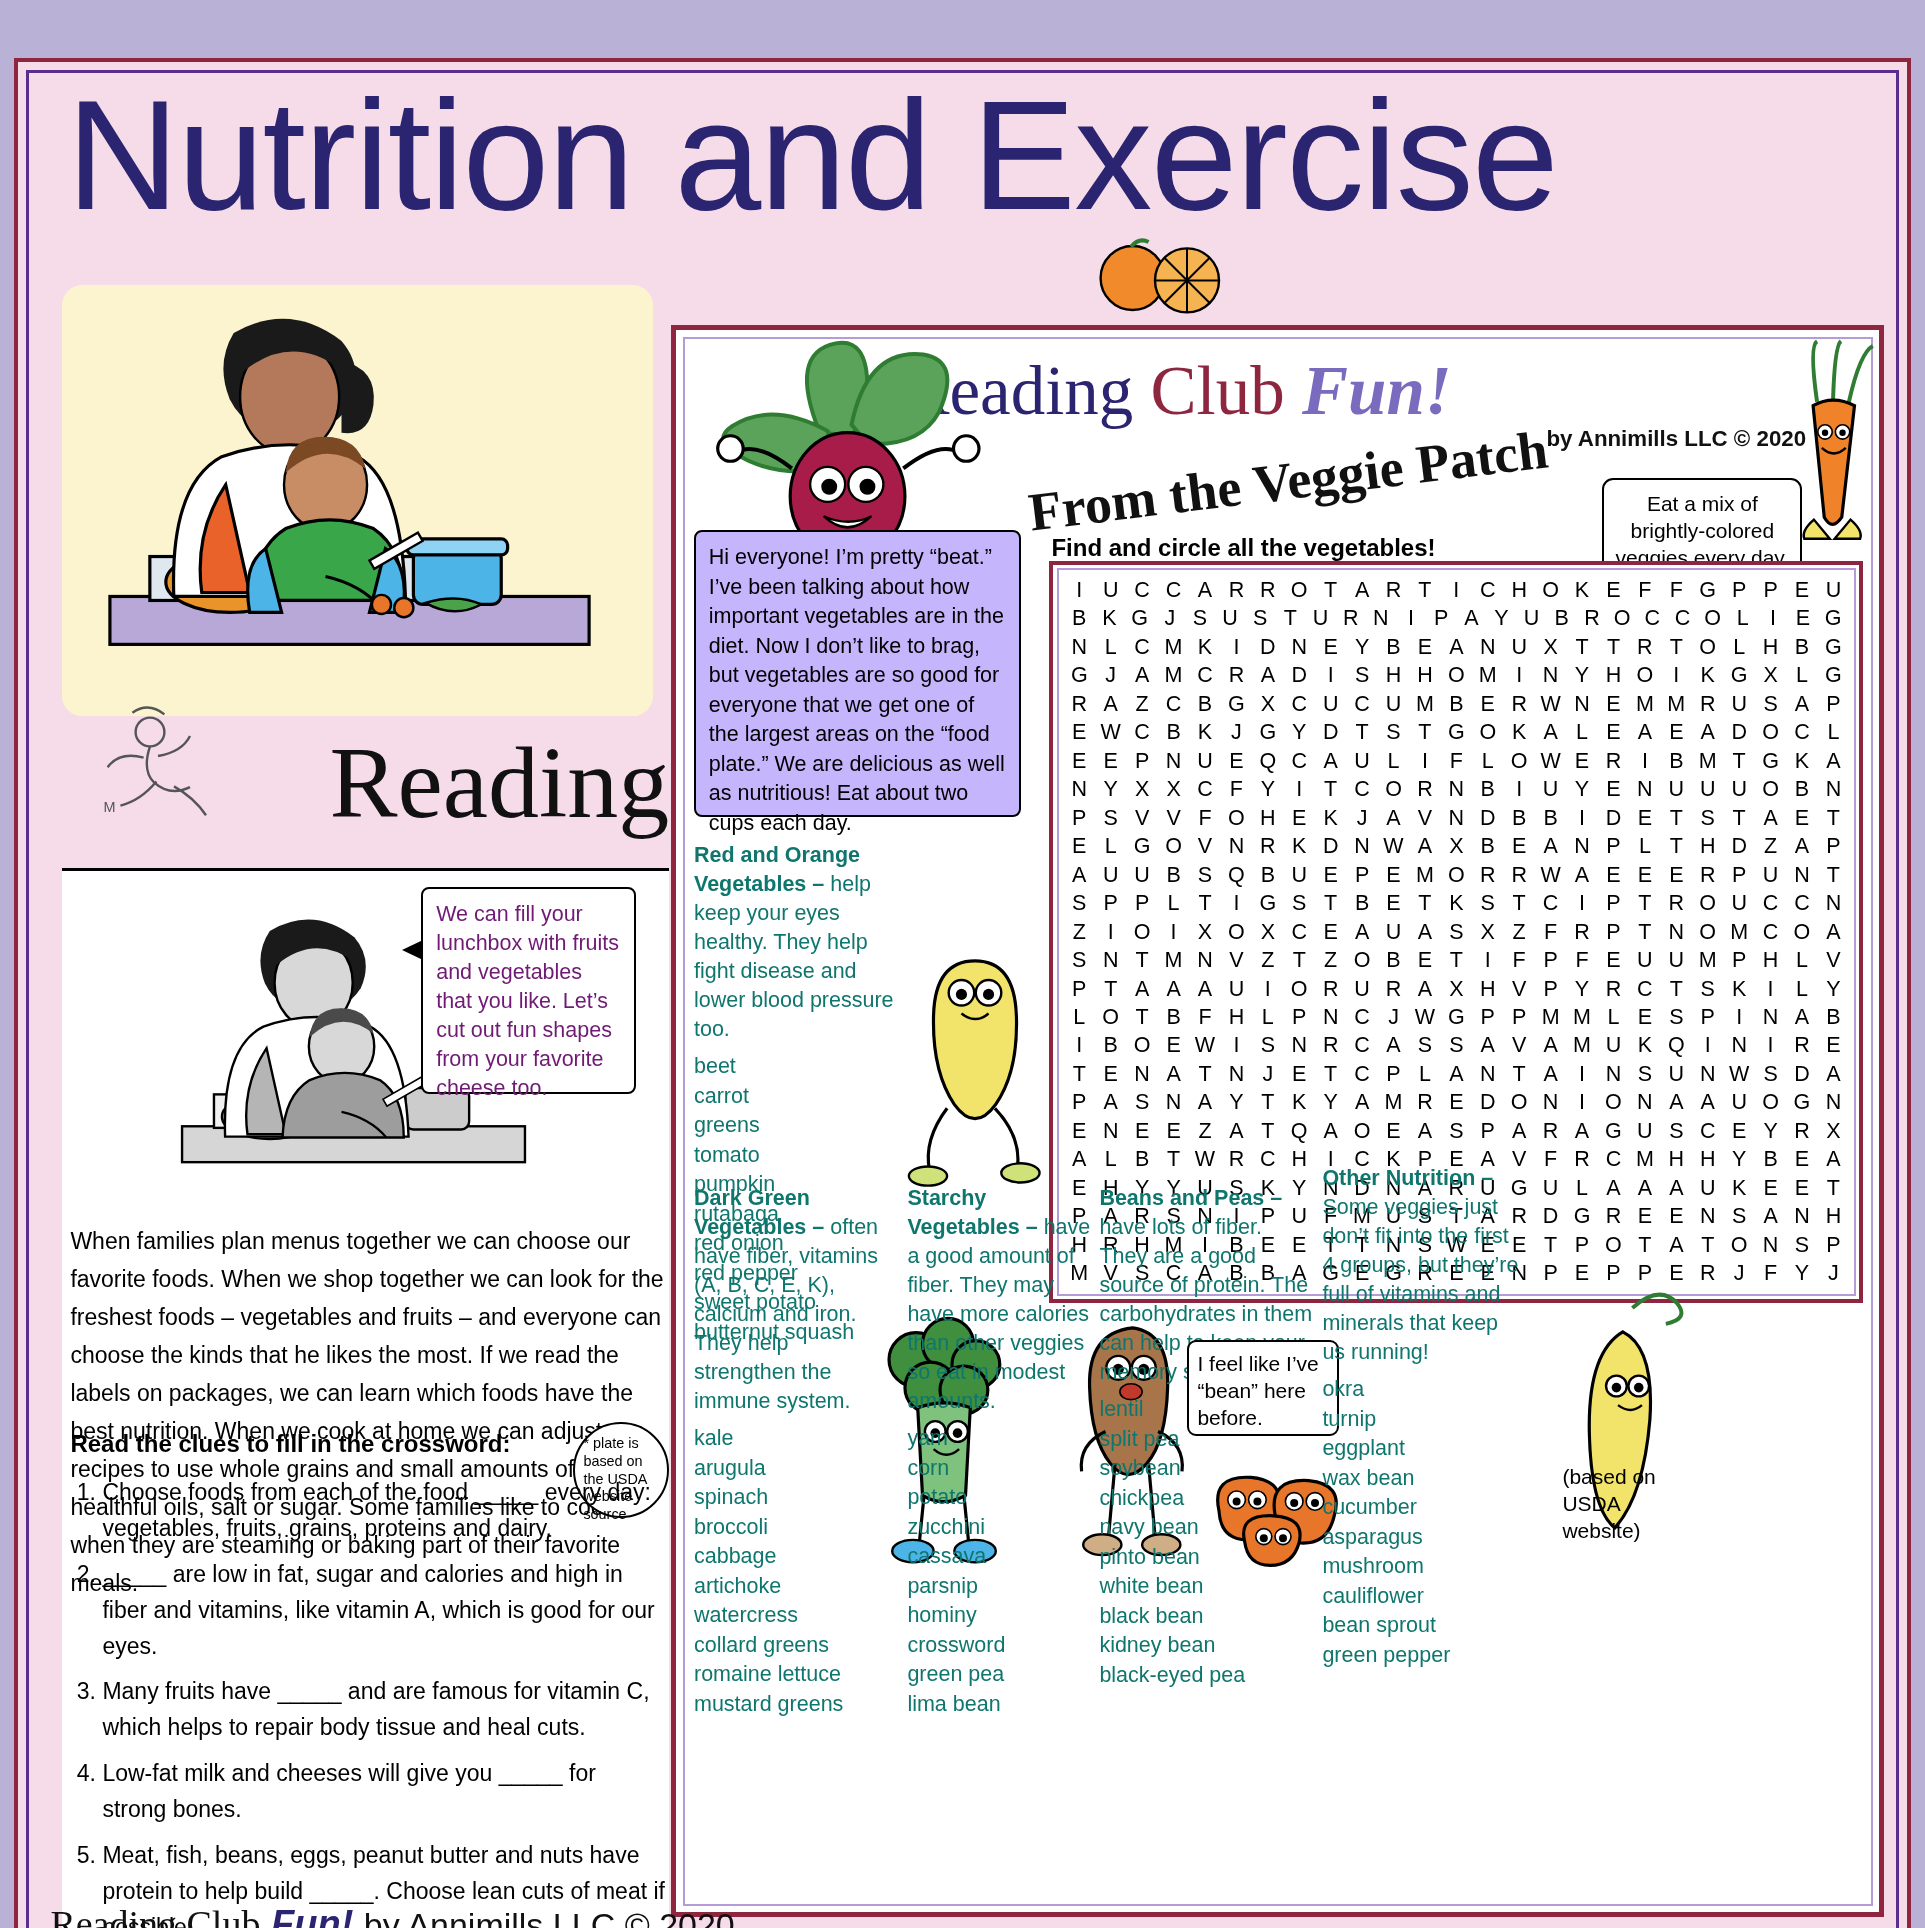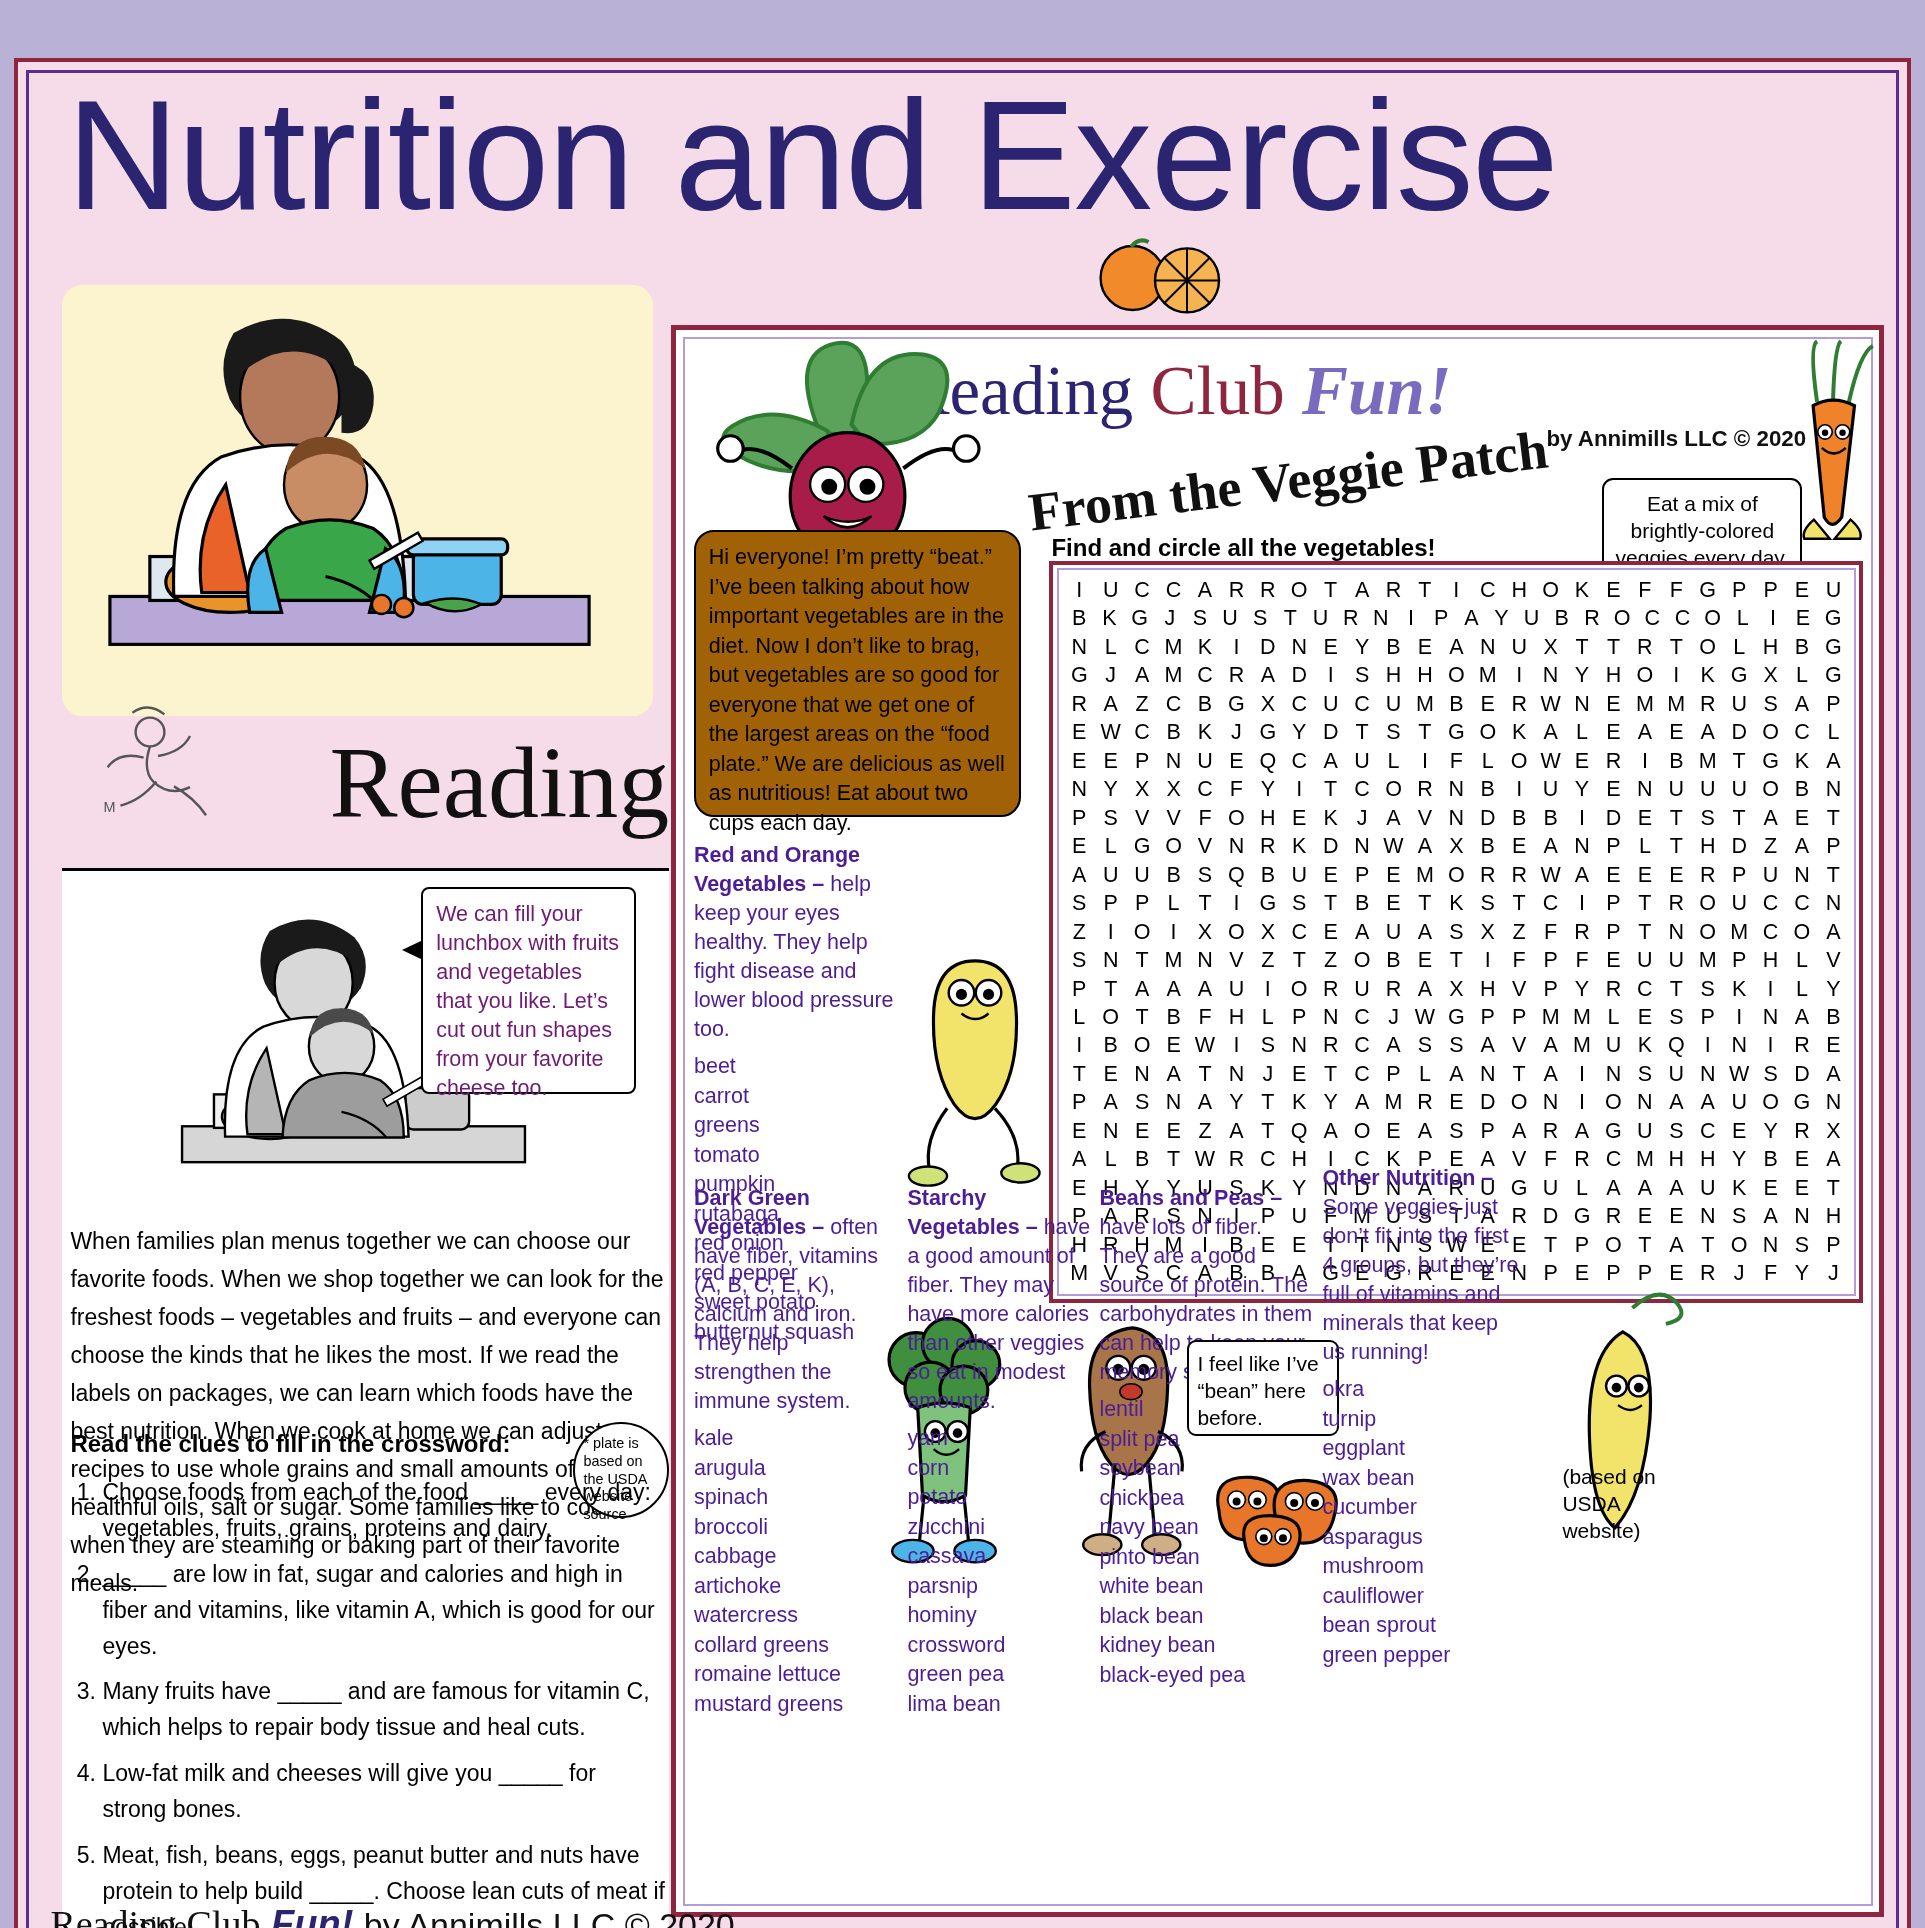--- a/index.html
+++ b/index.html
@@ -88,38 +88,38 @@
     position:absolute;left:351px;top:120px;font-size:54px;color:#111;font-weight:bold;
     font-family:"Liberation Serif", serif;transform:rotate(-7deg);white-space:nowrap;
   }
   .find-circle{position:absolute;left:375px;top:204px;font-size:24px;font-weight:bold;color:#000;}
   .carrot-bubble{
     position:absolute;left:926px;top:148px;width:200px;height:96px;background:#fff;
     border:2.4px solid #000;border-radius:11.2px;font-size:21px;line-height:27px;color:#000;
     padding:9.6px;box-sizing:border-box;text-align:center;
   }
   .beet-bubble{
-    position:absolute;left:17.6px;top:200px;width:327px;height:287px;background:#a16207;
-    border:2.4px solid #000;border-radius:20px;font-size:21.5px;line-height:29.5px;color:#000;
+    position:absolute;left:17.6px;top:200px;width:327px;height:287px;background:#c4b5fd;
+    border:2.4px solid #000;border-radius:8px;font-size:21.5px;line-height:29.5px;color:#000;
     padding:11.2px 12.8px;box-sizing:border-box;
   }
   
   .grid-wrap{
     position:absolute;left:373px;top:231px;width:814px;height:742px;
     background:#fff;border:4.8px solid #8e2640;box-sizing:border-box;padding:4.8px;
   }
   .grid-wrap .gi{position:absolute;inset:3.2px;border:2.4px solid #b59cd6;box-sizing:border-box;pointer-events:none;}
   .grid{
     position:absolute;left:14.4px;top:12.8px;right:14.4px;bottom:12.8px;
     display:flex;flex-direction:column;justify-content:space-between;
   }
   .grow{display:flex;justify-content:space-between;font-size:21.5px;letter-spacing:0;color:#000;}
   .grow span{width:23px;text-align:center;font-family:"Liberation Sans", sans-serif;}
   
-  .cat{position:absolute;font-size:21.5px;line-height:29px;color:#4c1d95;}
+  .cat{position:absolute;font-size:21.5px;line-height:29px;color:#0f766e;}
   .cat h4{margin:0 0 1.6px 0;font-size:21.5px;font-weight:bold;display:inline;}
   .cat .desc{font-size:21.5px;}
   .cat ul{list-style:none;margin:8px 0 0 0;padding:0;}
   .cat li{line-height:29.5px;}
   .cat-red{left:17.6px;top:511px;width:207px;}
   .cat-dark{left:17.6px;top:854px;width:200px;}
   .cat-starchy{left:231px;top:854px;width:184px;}
   .cat-beans{left:423px;top:854px;width:215px;}
   .cat-other{left:646px;top:834px;width:200px;}
   .bean-bubble{

